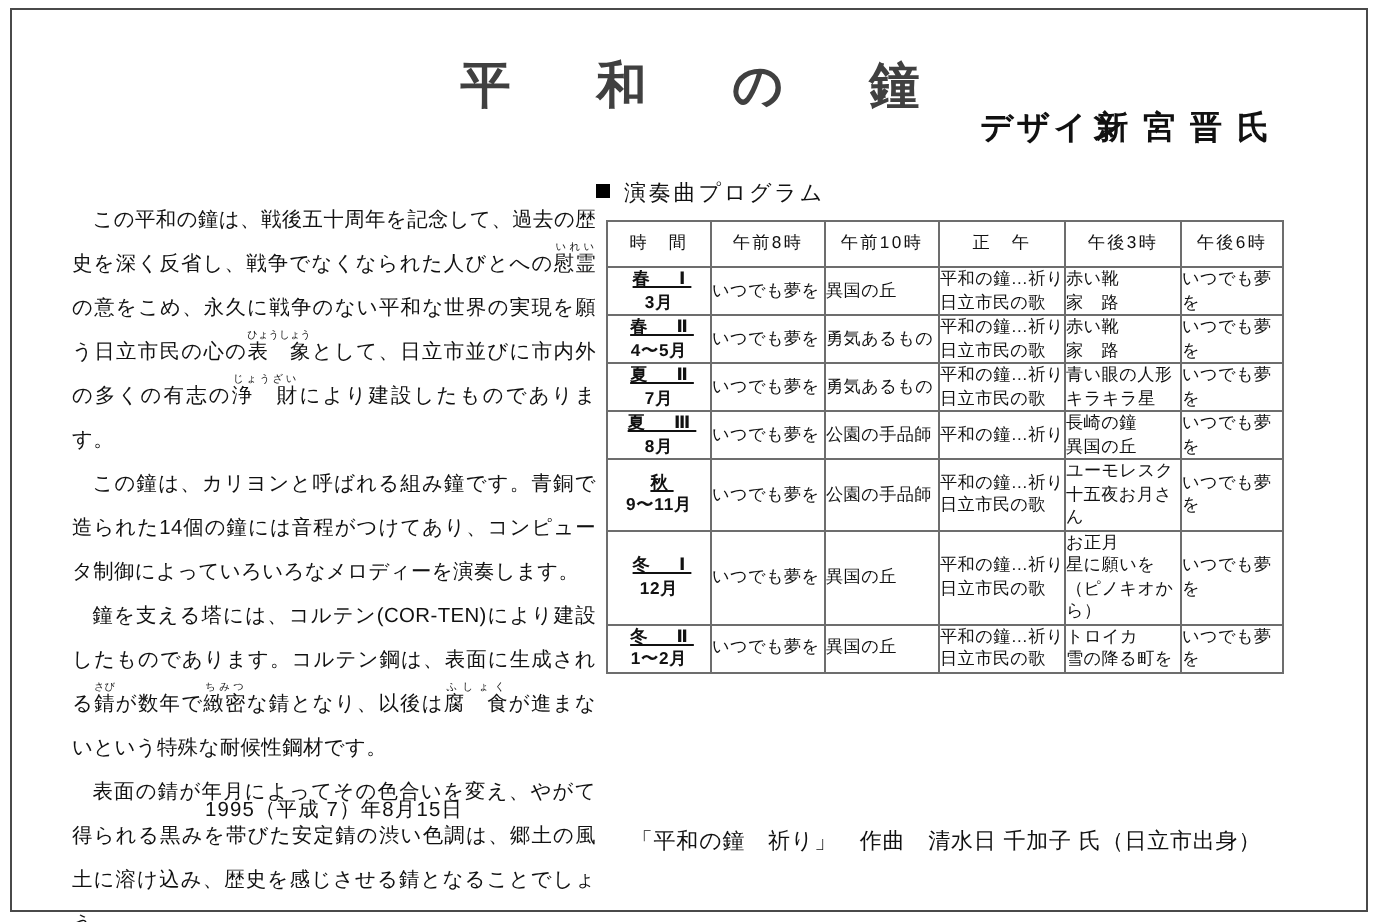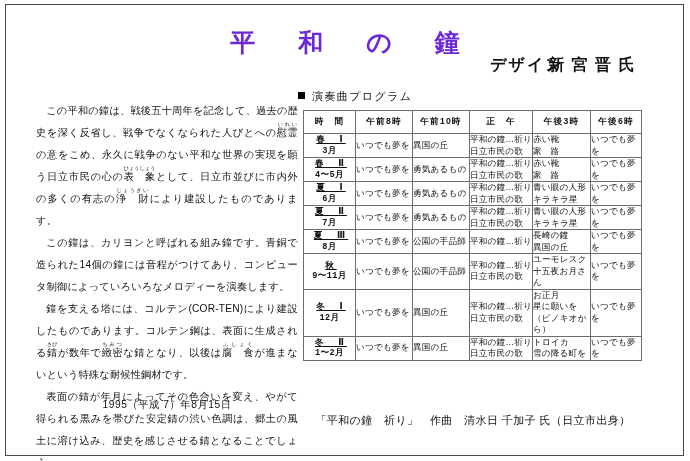--- a/index.html
+++ b/index.html
@@ -35,21 +35,21 @@
   .doc-title {
     position: absolute;
     left: 0;
     top: 26px;
     width: 690px;
     text-align: center;
     font-size: 25px;
     font-weight: bold;
     letter-spacing: 18px;
     text-indent: 18px;
-    color: #6d28d9;
+    color: #404040;
   }
   .design-block {
     position: absolute;
     right: 54px;
     top: 56px;
     font-size: 16px;
     line-height: 17px;
     font-weight: bold;
     text-align: left;
     letter-spacing: 1.6px;
@@ -136,21 +136,21 @@
   table.program td {
     border: 1px solid #6d6d6d;
     padding: 0;
     vertical-align: middle;
     line-height: 11.5px;
     letter-spacing: 0.2px;
   }
   table.program th {
     height: 22px;
     text-align: center;
-    font-weight: bold;
+    font-weight: normal;
     letter-spacing: 1.2px;
   }
   col.c-time { width: 52px; }
   col.c-slot { width: 57px; }
   col.c-noon { width: 63px; }
   col.c-pm3  { width: 58px; }
   col.c-pm6  { width: 51px; }
 
   td.time-cell {
     text-align: center;
@@ -160,21 +160,20 @@
   }
   td.time-cell .season {
     display: block;
     letter-spacing: 3px;
     text-indent: 3px;
     text-decoration: underline;
   }
   td.time-cell .months {
     display: block;
     letter-spacing: 0.4px;
-    font-family: Liberation Mono, monospace;
   }
   td.song-cell {
     text-align: left;
     padding: 3px 0 3px 5px;
   }
   td.song-cell span { display: block; }
 
   .footer-note {
     position: absolute;
     left: 303px;
@@ -279,43 +278,20 @@
           <td class="song-cell">
             <span>赤い靴</span>
             <span>家　路</span>
           </td>
           <td class="song-cell">
             <span>いつでも夢を</span>
           </td>
         </tr>
         <tr>
           <td class="time-cell">
-            <span class="season">夏　Ⅰ</span>
-            <span class="months">6月</span>
-          </td>
-          <td class="song-cell">
-            <span>いつでも夢を</span>
-          </td>
-          <td class="song-cell">
-            <span>勇気あるもの</span>
-          </td>
-          <td class="song-cell">
-            <span>平和の鐘…祈り</span>
-            <span>日立市民の歌</span>
-          </td>
-          <td class="song-cell">
-            <span>青い眼の人形</span>
-            <span>キラキラ星</span>
-          </td>
-          <td class="song-cell">
-            <span>いつでも夢を</span>
-          </td>
-        </tr>
-        <tr>
-          <td class="time-cell">
             <span class="season">夏　Ⅱ</span>
             <span class="months">7月</span>
           </td>
           <td class="song-cell">
             <span>いつでも夢を</span>
           </td>
           <td class="song-cell">
             <span>勇気あるもの</span>
           </td>
           <td class="song-cell">

